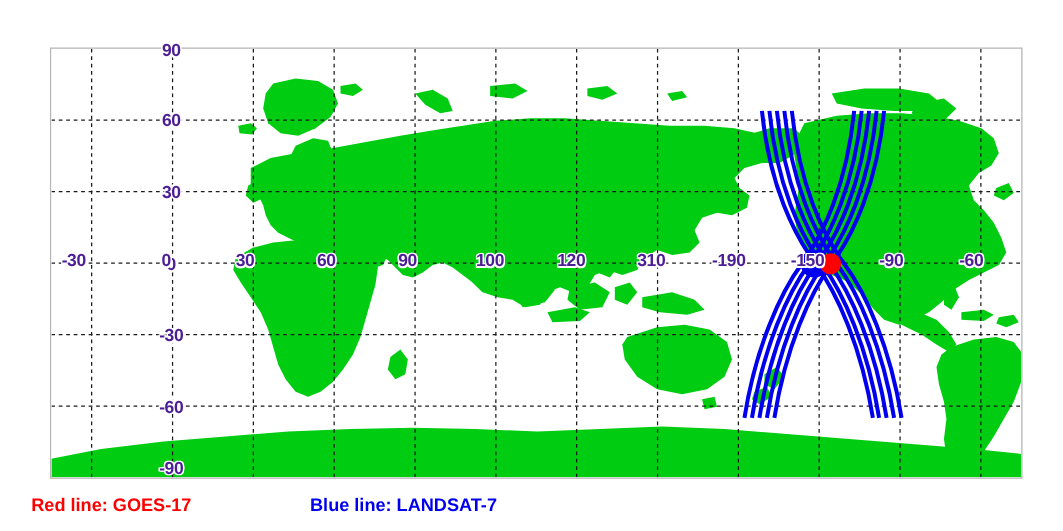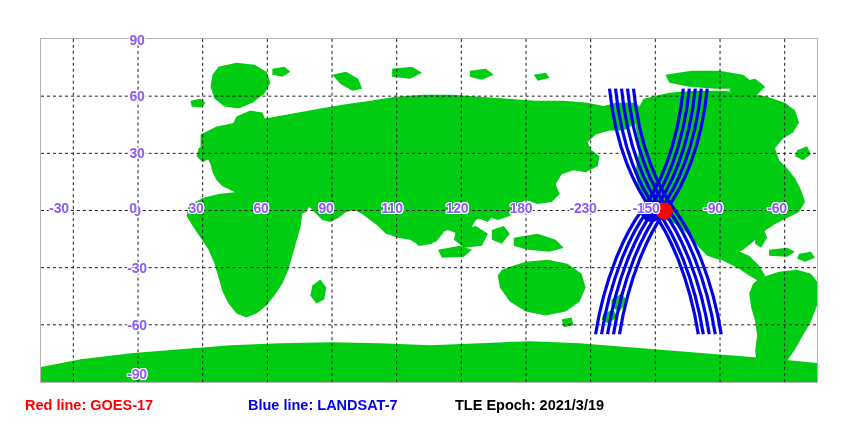--- a/index.html
+++ b/index.html
@@ -23,21 +23,21 @@
     overflow:hidden;
   }
   #map-svg{position:absolute;left:0;top:0;width:100%;height:100%;display:block;}
 
   
   .tick{
     position:absolute;
     font-family:"Liberation Sans", sans-serif;
     font-size:14px;
     font-weight:bold;
-    color:#8b5cf6;
+    color:#4c1d95;
     white-space:nowrap;
     letter-spacing:-0.3px;
     line-height:1;
     text-shadow:
       1px 0 0 #fff,-1px 0 0 #fff,0 1px 0 #fff,0 -1px 0 #fff,
       1px 1px 0 #fff,-1px -1px 0 #fff,1px -1px 0 #fff,-1px 1px 0 #fff;
   }
   .tick.lat{transform:translate(-50%,-50%);}
   .tick.lon{transform:translate(-50%,-50%);}
 
@@ -205,27 +205,26 @@
   <div class="tick lat" style="left:137px;top:211px;">0</div>
   <div class="tick lat" style="left:137px;top:268px;">-30</div>
   <div class="tick lat" style="left:137px;top:325px;">-60</div>
   <div class="tick lat" style="left:137px;top:374px;">-90</div>
 
   <div class="tick lon" style="left:59px;top:208px;">-30</div>
   <div class="tick lon" style="left:133px;top:208px;">0</div>
   <div class="tick lon" style="left:196px;top:208px;">30</div>
   <div class="tick lon" style="left:261px;top:208px;">60</div>
   <div class="tick lon" style="left:326px;top:208px;">90</div>
-  <div class="tick lon" style="left:392px;top:208px;">110</div>
+  <div class="tick lon" style="left:392px;top:208px;">100</div>
   <div class="tick lon" style="left:457px;top:208px;">120</div>
-  <div class="tick lon" style="left:521px;top:208px;">180</div>
-  <div class="tick lon" style="left:583px;top:208px;">-230</div>
+  <div class="tick lon" style="left:521px;top:208px;">310</div>
+  <div class="tick lon" style="left:583px;top:208px;">-190</div>
   <div class="tick lon" style="left:646px;top:208px;">-150</div>
   <div class="tick lon" style="left:713px;top:208px;">-90</div>
   <div class="tick lon" style="left:777px;top:208px;">-60</div>
 
   <div id="legend">
     <div class="legend-item" id="legend-red">Red line: GOES-17</div>
     <div class="legend-item" id="legend-blue">Blue line: LANDSAT-7</div>
-    <div class="legend-item" id="legend-epoch">TLE Epoch: 2021/3/19</div>
   </div>
 
 </div>
 
 </body></html>

